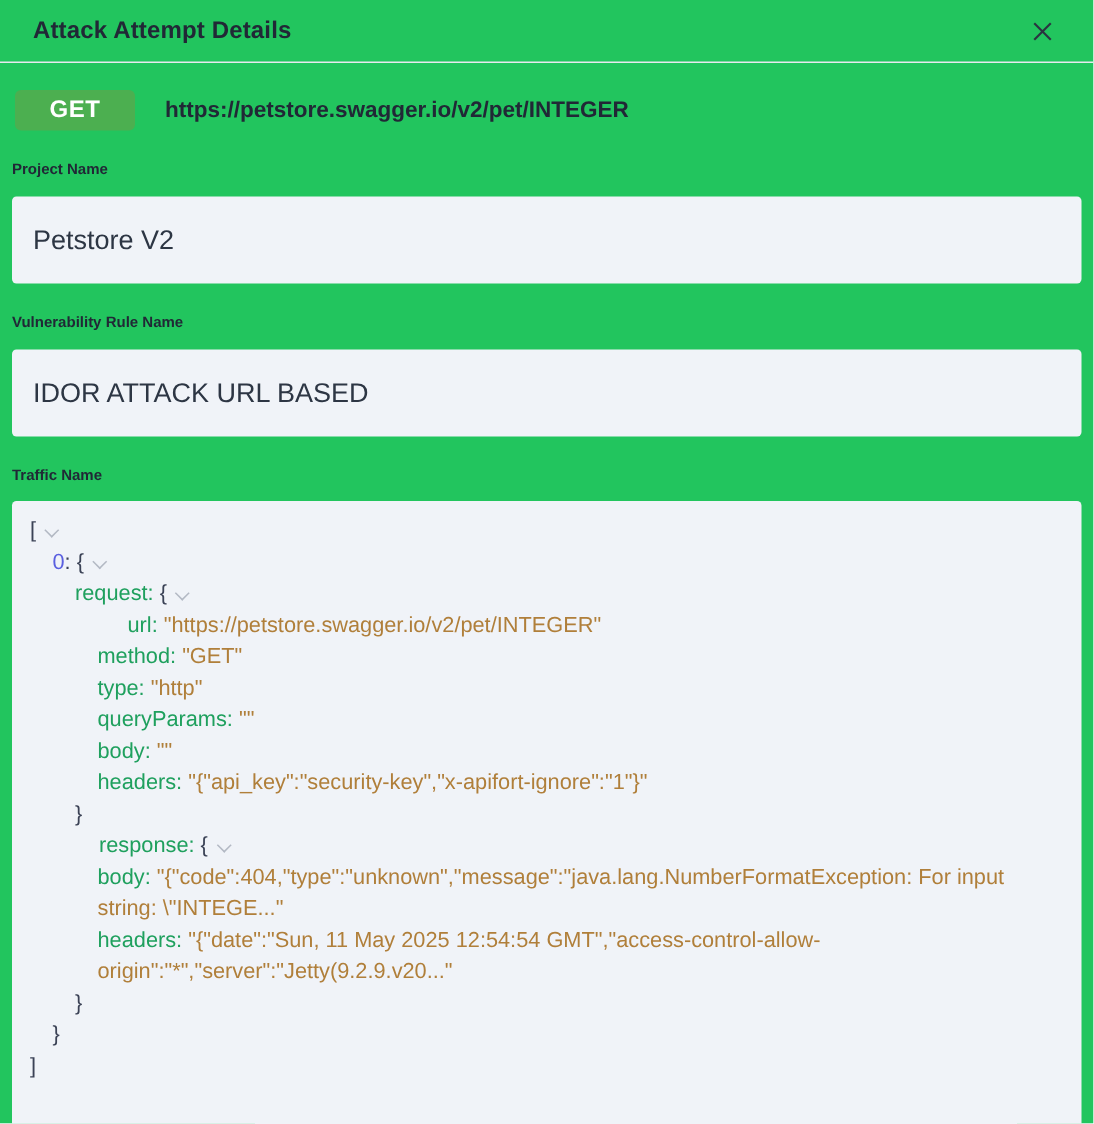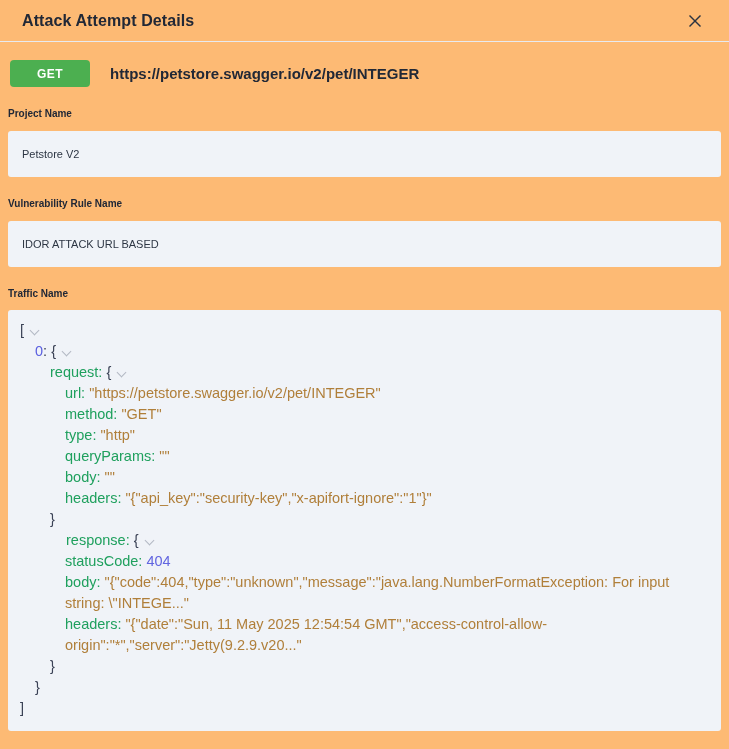--- a/index.html
+++ b/index.html
@@ -1,38 +1,38 @@
 <!DOCTYPE html>
 <html style="--method-green: #4caf50; --json-key: #1fa05e; --json-string: #b07f3a; --json-number: #6165e0; --json-index: #5a5fe0; --json-brace: #3b4256; --panel-bg: #f0f3f8; --text-dark: #212836;"><head>
 <meta charset="utf-8">
 <style>
   * { margin:0; padding:0; box-sizing:border-box; }
   html,body { width:729px; height:749px; background:#ffffff; overflow:hidden;
     font-family:"Liberation Sans","DejaVu Sans",sans-serif; color:var(--text-dark,#212836); }
 
-  .modal { width:729px; height:749px; background:#fdba74; }
+  .modal { width:729px; height:749px; background:#22c55e; }
 
   .modal-header { height:42px; padding:0 22px; display:flex; align-items:center;
     justify-content:space-between; border-bottom:1px solid #e8eaef; }
   .modal-title { font-size:16px; font-weight:700; letter-spacing:.1px; }
   .close-btn { background:none; border:none; cursor:pointer; padding:4px; line-height:0; }
   .close-btn svg { display:block; }
 
   .modal-body { padding:0 8px; }
 
   .endpoint-row { margin:18px 0 0 2px; display:flex; align-items:center; height:27px; }
   .method-badge { display:inline-flex; align-items:center; justify-content:center;
     width:80px; height:27px; border-radius:4px; background:var(--method-green,#4caf50);
-    color:#fff; font-size:12px; font-weight:700; letter-spacing:.4px; }
+    color:#fff; font-size:16px; font-weight:700; letter-spacing:.4px; }
   .endpoint-url { margin-left:20px; font-size:15px; font-weight:700; color:var(--text-dark,#212836); }
 
   .section-label { margin-top:17px; font-size:10px; font-weight:700; line-height:20px; }
-  .value-box { margin-top:7px; height:46px; background:var(--panel-bg,#f0f3f8);
+  .value-box { margin-top:7px; height:58px; background:var(--panel-bg,#f0f3f8);
     border-radius:3px; display:flex; align-items:center; padding:0 14px;
-    font-size:11px; color:#2d3644; }
+    font-size:18px; color:#2d3644; }
 
   .json-box { margin-top:6px; height:421px; background:var(--panel-bg,#f0f3f8);
     border-radius:3px; padding:10px 12px 8px 0; overflow:hidden; }
   .json-row { font-size:14.5px; line-height:21px; white-space:pre; color:var(--json-brace,#3b4256); }
   .tok-key   { color:var(--json-key,#1fa05e); }
   .tok-str   { color:var(--json-string,#b07f3a); }
   .tok-num   { color:var(--json-number,#6165e0); }
   .tok-idx   { color:var(--json-index,#5a5fe0); }
   .tok-brace { color:var(--json-brace,#3b4256); }
   .chev { display:inline-block; width:7px; height:7px; margin:0 2px 2px 7px;
@@ -66,29 +66,28 @@
 
     <div class="section-label">Vulnerability Rule Name</div>
     <div class="value-box">IDOR ATTACK URL BASED</div>
 
     <div class="section-label">Traffic Name</div>
     <div class="json-box">
       <div>
           <div class="json-row" style="padding-left: 12px;"><span class="tok-brace">[</span><span class="chev"></span></div>
           <div class="json-row" style="padding-left: 27px;"><span class="tok-idx">0</span><span class="tok-brace">: {</span><span class="chev"></span></div>
           <div class="json-row" style="padding-left: 42px;"><span class="tok-key">request: </span><span class="tok-brace">{</span><span class="chev"></span></div>
-          <div class="json-row" style="padding-left: 57px;"><span class="tok-key">url: </span><span class="tok-str">"https://petstore.swagger.io/v2/pet/INTEGER"</span></div>
+          <div class="json-row" style="padding-left: 77px;"><span class="tok-key">url: </span><span class="tok-str">"https://petstore.swagger.io/v2/pet/INTEGER"</span></div>
           <div class="json-row" style="padding-left: 57px;"><span class="tok-key">method: </span><span class="tok-str">"GET"</span></div>
           <div class="json-row" style="padding-left: 57px;"><span class="tok-key">type: </span><span class="tok-str">"http"</span></div>
           <div class="json-row" style="padding-left: 57px;"><span class="tok-key">queryParams: </span><span class="tok-str">""</span></div>
           <div class="json-row" style="padding-left: 57px;"><span class="tok-key">body: </span><span class="tok-str">""</span></div>
           <div class="json-row" style="padding-left: 57px;"><span class="tok-key">headers: </span><span class="tok-str">"{"api_key":"security-key","x-apifort-ignore":"1"}"</span></div>
           <div class="json-row" style="padding-left: 42px;"><span class="tok-brace">}</span></div>
           <div class="json-row" style="padding-left: 58px;"><span class="tok-key">response: </span><span class="tok-brace">{</span><span class="chev"></span></div>
-          <div class="json-row" style="padding-left: 57px;"><span class="tok-key">statusCode: </span><span class="tok-num">404</span></div>
           <div class="json-row" style="padding-left: 57px;"><span class="tok-key">body: </span><span class="tok-str">"{"code":404,"type":"unknown","message":"java.lang.NumberFormatException: For input</span></div>
           <div class="json-row" style="padding-left: 57px;"><span class="tok-str">string: \"INTEGE..."</span></div>
           <div class="json-row" style="padding-left: 57px;"><span class="tok-key">headers: </span><span class="tok-str">"{"date":"Sun, 11 May 2025 12:54:54 GMT","access-control-allow-</span></div>
           <div class="json-row" style="padding-left: 57px;"><span class="tok-str">origin":"*","server":"Jetty(9.2.9.v20..."</span></div>
           <div class="json-row" style="padding-left: 42px;"><span class="tok-brace">}</span></div>
           <div class="json-row" style="padding-left: 27px;"><span class="tok-brace">}</span></div>
           <div class="json-row" style="padding-left: 12px;"><span class="tok-brace">]</span></div>
         </div>
     </div>
 

